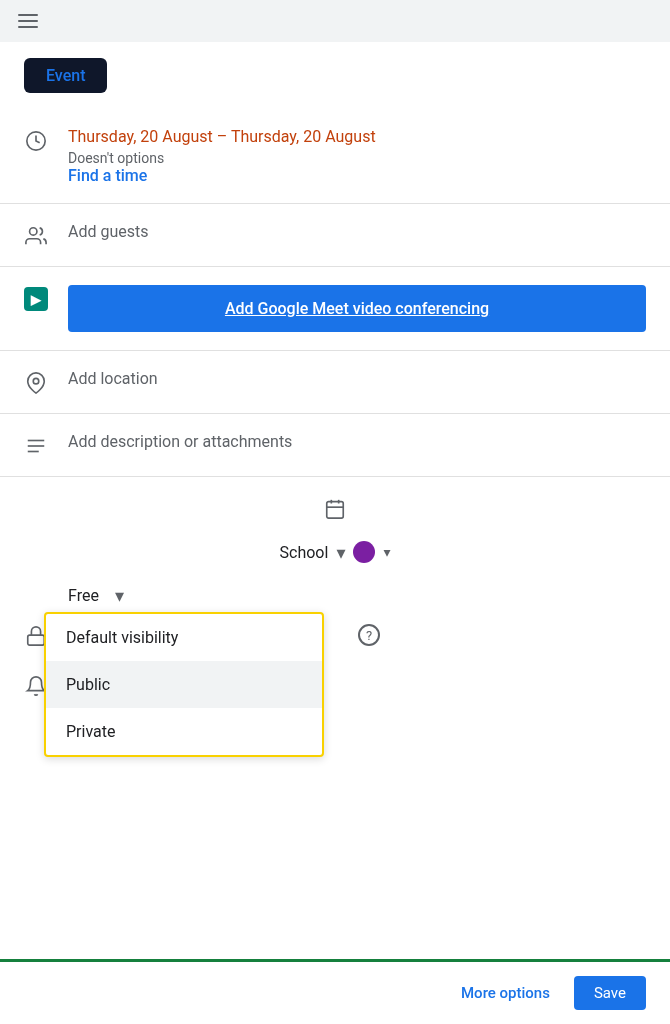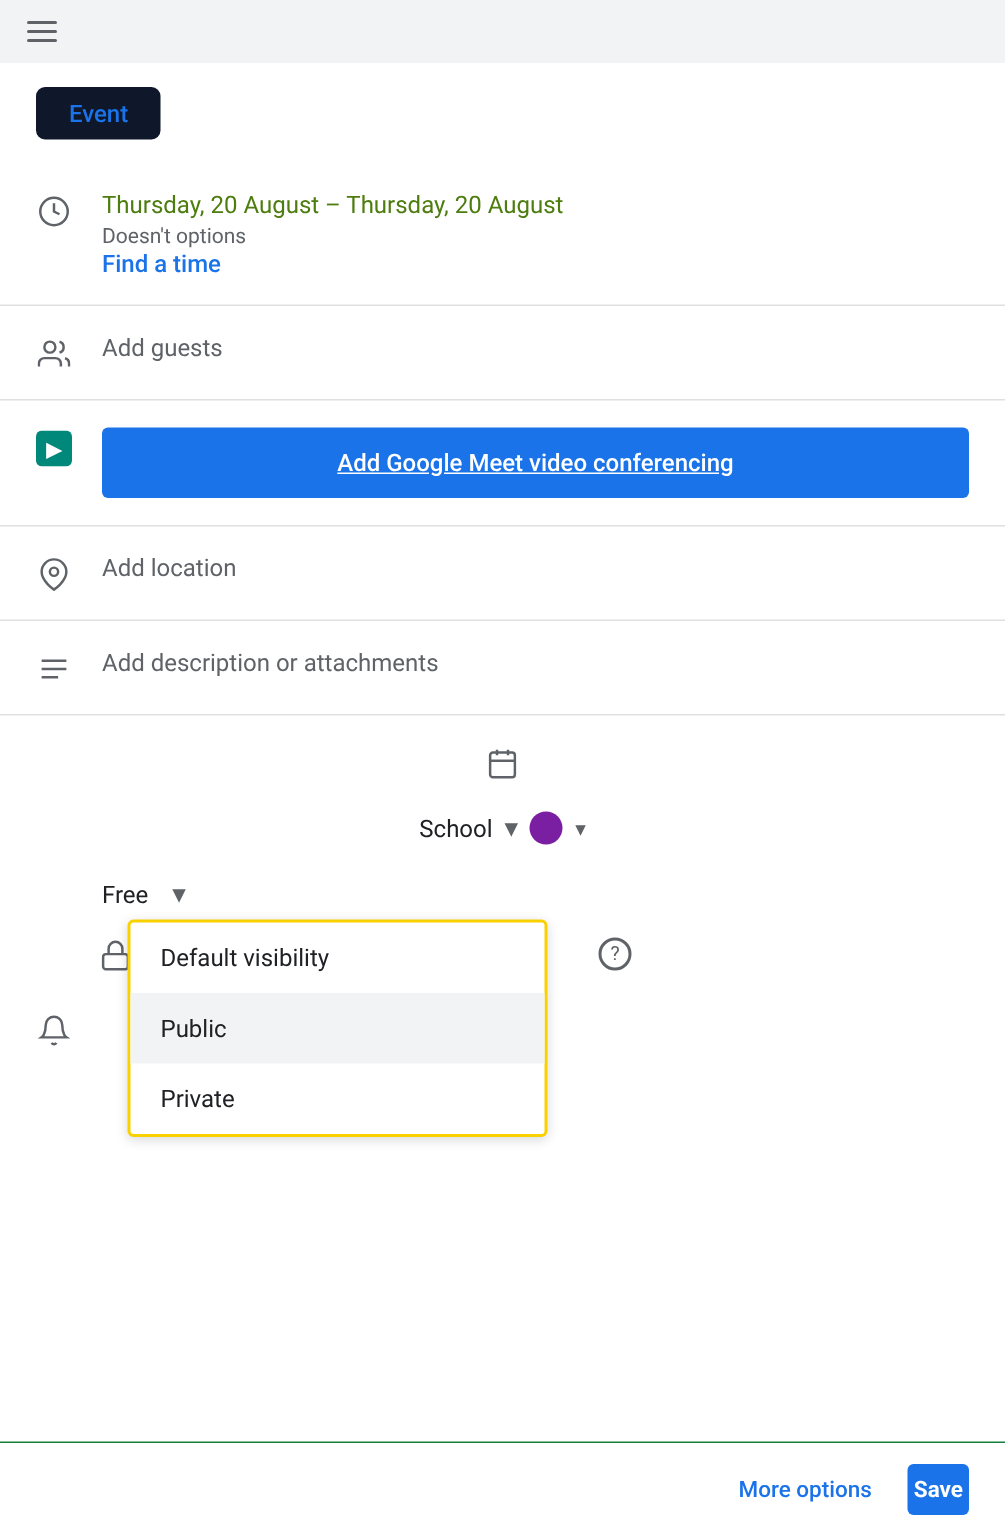--- a/index.html
+++ b/index.html
@@ -77,21 +77,21 @@
       color: #5f6368;
       margin-top: 2px;
     }
 
     .row-content {
       flex: 1;
     }
 
     .date-text {
       font-size: 16px;
-      color: #4d7c0f;
+      color: #c2410c;
       font-weight: 400;
     }
 
     .repeat-text {
       font-size: 14px;
       color: #5f6368;
       margin-top: 4px;
     }
 
     .find-time-link {
@@ -184,21 +184,20 @@
       font-size: 16px;
       color: #202124;
     }
 
     .visibility-row {
       display: flex;
       align-items: center;
       padding: 0 24px 12px 24px;
       gap: 20px;
       position: relative;
-      margin-left: 41px;
     }
 
     
     .dropdown-menu {
       position: absolute;
       top: -10px;
       left: 44px;
       background: #fff;
       border: 2.5px solid #f9d100;
       border-radius: 4px;
@@ -222,21 +221,21 @@
       display: flex;
       align-items: center;
       padding: 12px 24px;
       gap: 20px;
     }
 
     .bottom-bar {
       display: flex;
       justify-content: flex-end;
       padding: 14px 24px;
-      border-top: 1px solid #15803d;
+      border-top: 3px solid #15803d;
       position: absolute;
       bottom: 0;
       right: 0;
       left: 0;
       background: #fff;
     }
 
     .more-options-btn {
       font-size: 15px;
       color: #1a73e8;
@@ -245,23 +244,23 @@
       border: none;
       cursor: pointer;
       padding: 8px 12px;
     }
 
     .save-btn {
       background: #1a73e8;
       color: #fff;
       border: none;
       border-radius: 4px;
-      padding: 8px 4px;
+      padding: 8px 20px;
       font-size: 15px;
-      font-weight: 700;
+      font-weight: 400;
       cursor: pointer;
       margin-left: 12px;
     }
 
     
     svg {
       display: block;
     }
   </style>
 </head>

